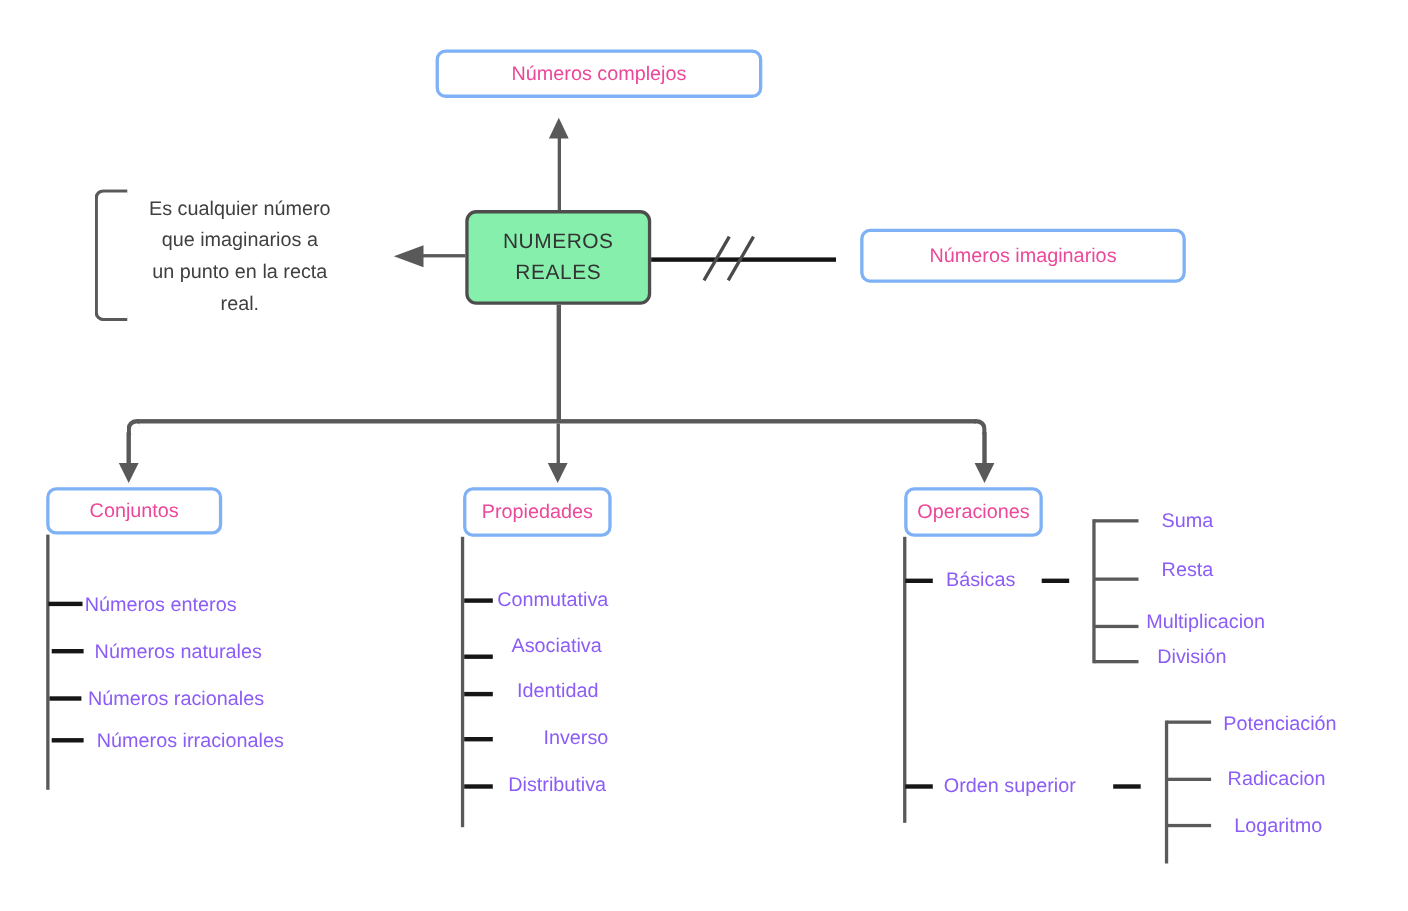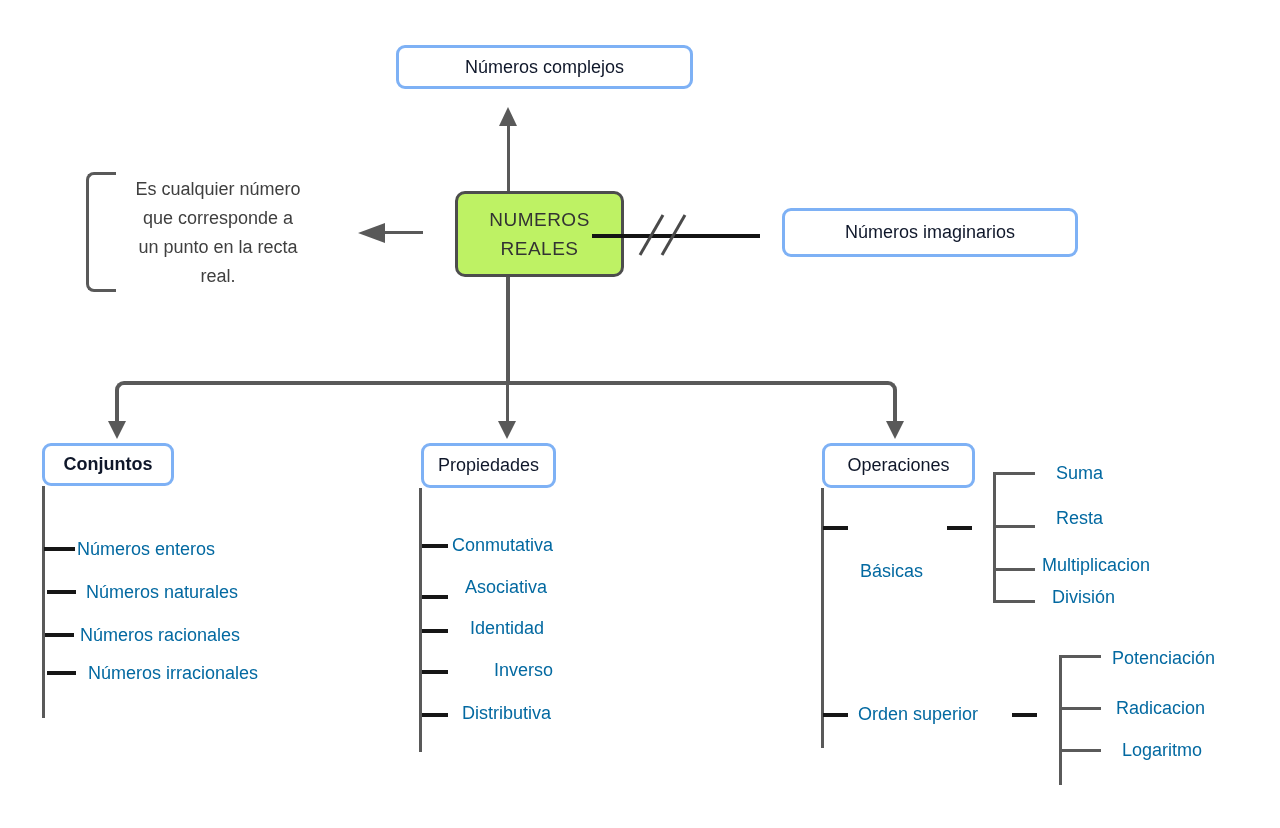--- a/index.html
+++ b/index.html
@@ -2,31 +2,31 @@
 <html><head>
 <meta charset="utf-8">
 <style>
   html,body{margin:0;padding:0;background:#fff;}
   #canvas{position:relative;width:1280px;height:828px;background:#ffffff;overflow:hidden;
           font-family:"Liberation Sans", sans-serif;color:#3f3f3f;}
 
   
   .lightbox{position:absolute;box-sizing:border-box;background:#fff;border:3px solid #7EB1F5;
             border-radius:9px;display:flex;align-items:center;justify-content:center;
-            font-size:18px;color:#0f172a;}
-  .rootbox{position:absolute;box-sizing:border-box;background:#bef264;border:3px solid #4d4d4d;
+            font-size:18px;color:#ec4899;}
+  .rootbox{position:absolute;box-sizing:border-box;background:#86efac;border:3px solid #4d4d4d;
            border-radius:10px;display:flex;align-items:center;justify-content:center;
            font-size:19px;color:#333;text-align:center;white-space:pre-line;line-height:29px;
-           letter-spacing:.5px;margin-left:32px;}
+           letter-spacing:.5px;}
 
   
   .ln{position:absolute;background:#595959;}
   .tick{position:absolute;background:#161616;height:4px;}
   .sub{position:absolute;background:#5a5a5a;}
-  .lbl{position:absolute;font-size:18px;line-height:26px;white-space:nowrap;color:#0369a1;}
+  .lbl{position:absolute;font-size:18px;line-height:26px;white-space:nowrap;color:#8b5cf6;}
 
   
   .ah-up{position:absolute;width:0;height:0;border-left:9px solid transparent;
          border-right:9px solid transparent;border-bottom:19px solid #595959;}
   .ah-down{position:absolute;width:0;height:0;border-left:9px solid transparent;
            border-right:9px solid transparent;border-top:18px solid #595959;}
   .ah-left{position:absolute;width:0;height:0;border-top:10px solid transparent;
            border-bottom:10px solid transparent;border-right:27px solid #595959;}
 
   
@@ -50,21 +50,21 @@
 
 <div id="canvas">
 
   <div class="lightbox" style="left:396px;top:45px;width:297px;height:44px;">Números complejos</div>
 
   <div class="ah-up" style="left:499px;top:107px;"></div>
   <div class="ln" style="left:507px;top:125px;width:3px;height:66px;"></div>
 
   <div class="bracket"></div>
   <div class="note">Es cualquier número
-que corresponde a
+que imaginarios a
 un punto en la recta
 real.</div>
   <div class="ah-left" style="left:358px;top:223px;"></div>
   <div class="ln" style="left:383px;top:231px;width:40px;height:3px;"></div>
 
   <div class="rootbox" style="left:423px;top:191px;width:169px;height:86px;">NUMEROS
 REALES</div>
 
   <div style="position:absolute;left:592px;top:234px;width:168px;height:3.5px;background:#141414;"></div>
   <div class="slash" style="left:650px;top:212px;"></div>
@@ -79,21 +79,21 @@
 
   <div class="ln" style="left:115px;top:393px;width:4px;height:29px;"></div>
   <div class="ah-down" style="left:108px;top:421px;"></div>
 
   <div class="ln" style="left:506px;top:385px;width:3px;height:37px;"></div>
   <div class="ah-down" style="left:498px;top:421px;"></div>
 
   <div class="ln" style="left:893px;top:393px;width:4px;height:29px;"></div>
   <div class="ah-down" style="left:886px;top:421px;"></div>
 
-  <div class="lightbox" style="left:42px;top:443px;width:132px;height:43px;font-weight:bold;">Conjuntos</div>
+  <div class="lightbox" style="left:42px;top:443px;width:160px;height:43px;">Conjuntos</div>
   <div class="ln" style="left:42px;top:486px;width:3px;height:232px;"></div>
 
   <div class="tick" style="left:44px;top:547px;width:31px;"></div>
   <div class="lbl" style="left:77px;top:536px;">Números enteros</div>
 
   <div class="tick" style="left:47px;top:590px;width:29px;"></div>
   <div class="lbl" style="left:86px;top:579px;">Números naturales</div>
 
   <div class="tick" style="left:45px;top:633px;width:29px;"></div>
   <div class="lbl" style="left:80px;top:622px;">Números racionales</div>
@@ -112,25 +112,25 @@
 
   <div class="tick" style="left:422px;top:629px;width:26px;"></div>
   <div class="lbl" style="left:470px;top:615px;">Identidad</div>
 
   <div class="tick" style="left:422px;top:670px;width:26px;"></div>
   <div class="lbl" style="left:478px;top:657px;margin-left:16px;">Inverso</div>
 
   <div class="tick" style="left:422px;top:713px;width:26px;"></div>
   <div class="lbl" style="left:462px;top:700px;text-align:right;">Distributiva</div>
 
-  <div class="lightbox" style="left:822px;top:443px;width:153px;height:45px;">Operaciones</div>
+  <div class="lightbox" style="left:822px;top:443px;width:126px;height:45px;">Operaciones</div>
   <div class="ln" style="left:821px;top:488px;width:3px;height:260px;"></div>
 
   <div class="tick" style="left:823px;top:526px;width:25px;"></div>
-  <div class="lbl" style="left:860px;top:514px;margin-top:44px;">Básicas</div>
+  <div class="lbl" style="left:860px;top:514px;">Básicas</div>
   <div class="tick" style="left:947px;top:526px;width:25px;"></div>
 
   <div class="sub" style="left:993px;top:472px;width:3px;height:131px;"></div>
   <div class="sub" style="left:995px;top:472px;width:40px;height:3px;"></div>
   <div class="lbl" style="left:1056px;top:460px;">Suma</div>
   <div class="sub" style="left:995px;top:525px;width:40px;height:3px;"></div>
   <div class="lbl" style="left:1056px;top:505px;">Resta</div>
   <div class="sub" style="left:995px;top:568px;width:40px;height:3px;"></div>
   <div class="lbl" style="left:1042px;top:552px;">Multiplicacion</div>
   <div class="sub" style="left:995px;top:600px;width:40px;height:3px;"></div>

